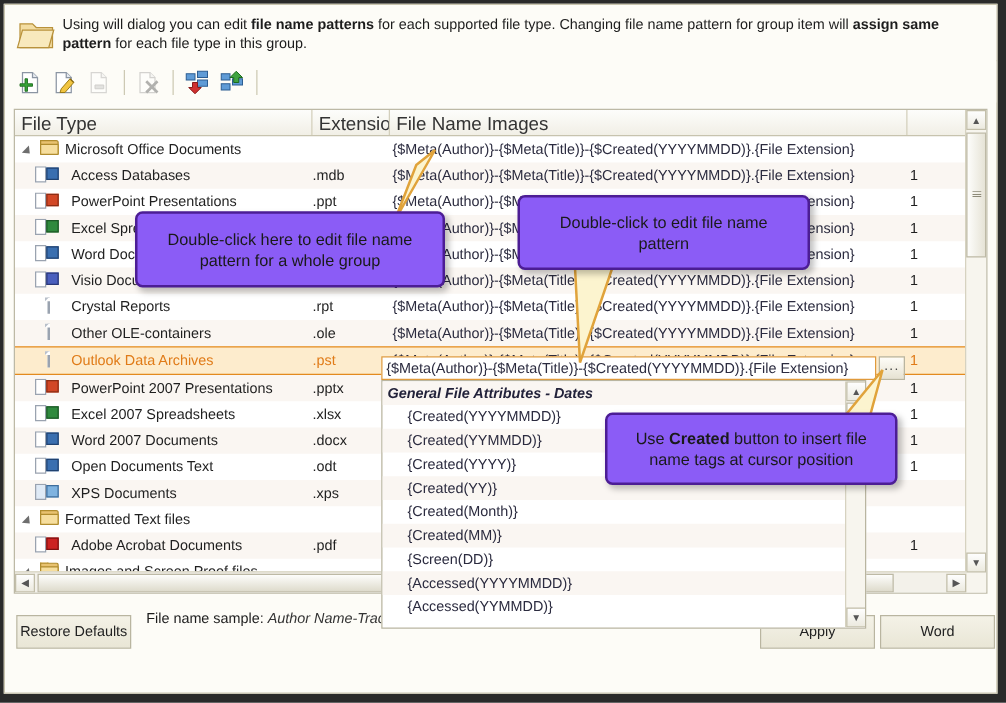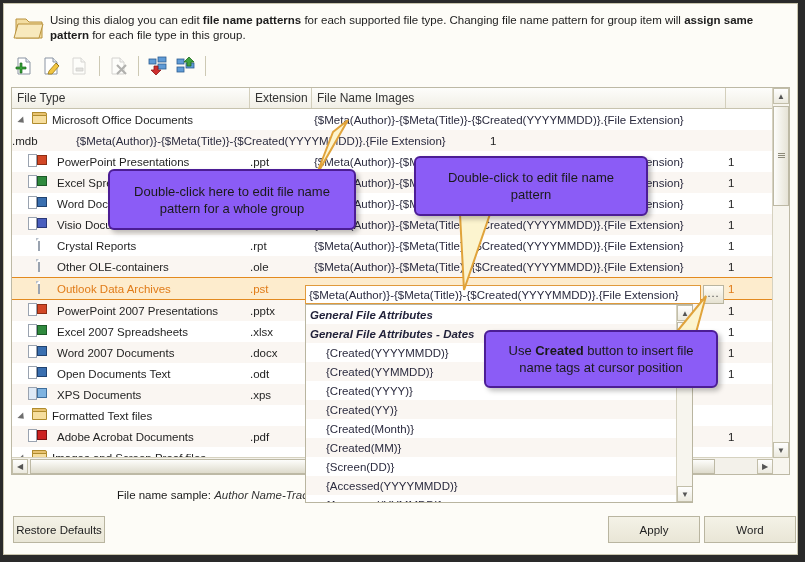--- a/index.html
+++ b/index.html
@@ -73,21 +73,21 @@
     width: 779px; height: 388px;
     border: 1px solid #bdb9a5;
     background: #ffffff;
     overflow: hidden;
   }
   .list-header {
     display: flex;
     height: 21px;
     background: linear-gradient(to bottom,#fdfdfb 0%,#f1efe6 100%);
     border-bottom: 1px solid #c7c3ae;
-    font-size: 12px;
+    font-size: 15px;
     color: #333;
   }
   .lh-cell {
     padding: 3px 5px;
     border-right: 1px solid #d3cfbc;
     overflow: hidden;
     white-space: nowrap;
   }
   .lh-filetype { width: 238px; }
   .lh-ext { width: 62px; }
@@ -276,21 +276,21 @@
     position: absolute;
     left: 0; top: 485px;
     width: 793px;
     font-size: 11.5px;
     color: #1c1c1c;
     padding-left: 113px;
   }
   .sample .val { font-style: italic; color: #333; }
   .btnrow {
     position: absolute;
-    left: 0; top: 512px;
+    left: 0; top: 488px;
     width: 793px; height: 30px;
   }
   .btn {
     position: absolute;
     height: 27px;
     background: linear-gradient(to bottom,#f4f2e7 0%,#e9e6d6 100%);
     border: 1px solid #b9b5a0;
     font-size: 11.5px;
     color: #222;
     display: flex; align-items: center; justify-content: center;
@@ -316,21 +316,21 @@
   <div class="frame-inner">
 
     <div class="header">
       <div class="folder-icon">
         <svg width="34" height="30" viewBox="0 0 34 30">
           <path d="M4 6 L14 6 L17 9 L30 9 L30 25 L4 25 Z" fill="#f3dda2" stroke="#b9923c" stroke-width="1"></path>
           <path d="M6 11 L31 11 L27 25 L2 25 Z" fill="#f8e9bd" stroke="#b9923c" stroke-width="1"></path>
         </svg>
       </div>
       <div class="desc">
-        <span>Using this dialog you can edit </span><b>file name patterns</b><span> for each supported file type. Changing file name pattern for group item will </span><b>assign same pattern</b><span> for each file type in this group.</span>
+        <span>Using will dialog you can edit </span><b>file name patterns</b><span> for each supported file type. Changing file name pattern for group item will </span><b>assign same pattern</b><span> for each file type in this group.</span>
       </div>
     </div>
 
     <div class="toolbar">
       <div class="tb-btn">
         <svg width="20" height="20" viewBox="0 0 20 20">
           <path d="M4 2 H12 L16 6 V18 H4 Z" fill="#fff" stroke="#8b95a3" stroke-width="1"></path>
           <path d="M12 2 V6 H16" fill="#e6eaf0" stroke="#8b95a3" stroke-width="1"></path>
           <path d="M9 11 h4 v2 h-4 v4 h-2 v-4 h-4 v-2 h4 v-4 h2 z" fill="#35a236" stroke="#1d6b1d" stroke-width="0.7" transform="translate(-1,0)"></path>
         </svg>
@@ -391,20 +391,24 @@
             <div class="c-type indent0">
               <span class="twisty"></span>
               <span class="ficon"><span class="fold-icon"><span class="tab"></span><span class="back"></span><span class="front"></span></span></span>
               <span>Microsoft Office Documents</span>
             </div>
             <div class="c-ext"></div>
             <div class="c-pattern">{$Meta(Author)}-{$Meta(Title)}-{$Created(YYYYMMDD)}.{File Extension}</div>
             <div class="c-count"></div>
           </div>
           <div class="row alt">
+            <div class="c-type indent1">
+              <span class="ficon"><span class="app-icon"><span class="page"></span><span class="sq" style="background:#3a6fb0;border-color:#204270"></span></span></span>
+              <span>Access Databases</span>
+            </div>
             <div class="c-ext">.mdb</div>
             <div class="c-pattern">{$Meta(Author)}-{$Meta(Title)}-{$Created(YYYYMMDD)}.{File Extension}</div>
             <div class="c-count">1</div>
           </div>
           <div class="row">
             <div class="c-type indent1">
               <span class="ficon"><span class="app-icon"><span class="page"></span><span class="sq" style="background:#d24726;border-color:#8c2d14"></span></span></span>
               <span>PowerPoint Presentations</span>
             </div>
             <div class="c-ext">.ppt</div>
@@ -558,21 +562,20 @@
       </div>
     </div>
 
     <div class="edit-wrap">
       <input class="edit-input" type="text" value="{$Meta(Author)}-{$Meta(Title)}-{$Created(YYYYMMDD)}.{File Extension}" style="">
       <div class="edit-dots">...</div>
     </div>
 
     <div class="dropdown">
       <div id="dd-items">
-          <div class="dd-item head">General File Attributes</div>
           <div class="dd-item head alt">General File Attributes - Dates</div>
           <div class="dd-item sub">{Created(YYYYMMDD)}</div>
           <div class="dd-item sub alt">{Created(YYMMDD)}</div>
           <div class="dd-item sub">{Created(YYYY)}</div>
           <div class="dd-item sub alt">{Created(YY)}</div>
           <div class="dd-item sub">{Created(Month)}</div>
           <div class="dd-item sub alt">{Created(MM)}</div>
           <div class="dd-item sub">{Screen(DD)}</div>
           <div class="dd-item sub alt">{Accessed(YYYYMMDD)}</div>
           <div class="dd-item sub">{Accessed(YYMMDD)}</div>

